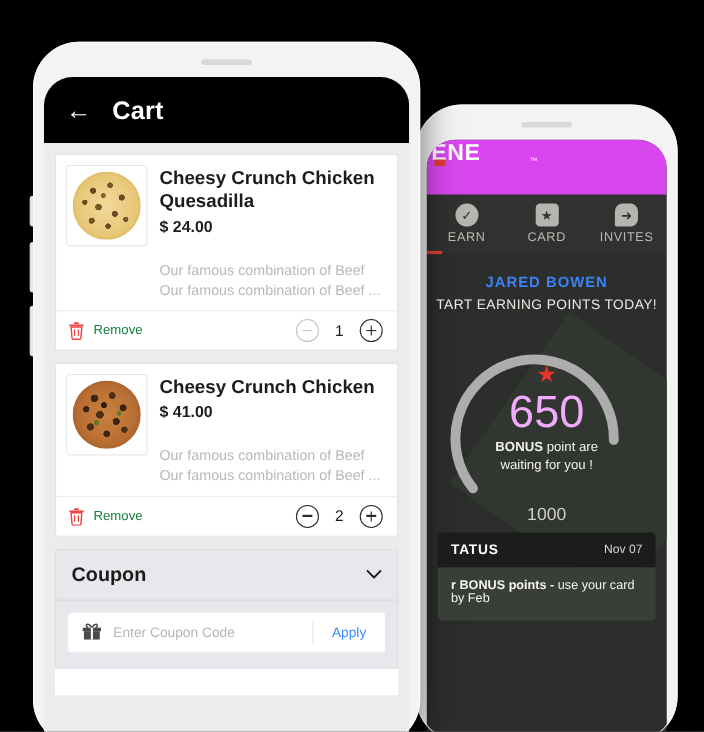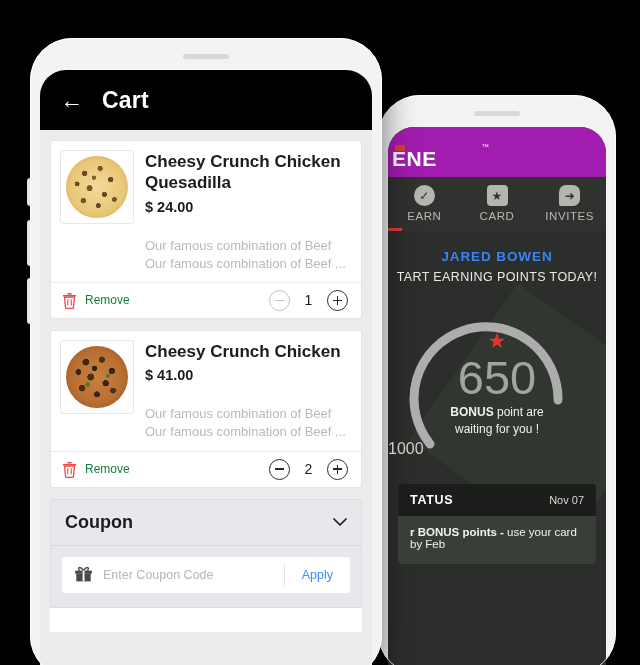--- a/index.html
+++ b/index.html
@@ -78,23 +78,23 @@
     overflow: hidden;
   }
 
   
   .screen-back {
     background: #2b2e2a;
     color: #ffffff;
   }
   .loyalty-logo-bar {
     height: 44px;
-    background: #a21caf;
-    display: flex;
-    align-items: flex-end;
+    background: #d946ef;
+    display: flex;
+    align-items: flex-start;
     padding: 0 0 6px 4px;
     position: relative;
     gap: 44px;
   }
   .logo-text {
     font-size: 21px;
     font-weight: bold;
     letter-spacing: 0.5px;
     color: #ffffff;
   }
@@ -191,36 +191,37 @@
   }
   .gauge-svg { position: absolute; left: 50%; top: 0; transform: translateX(-50%); }
   .gauge-center {
     position: absolute;
     left: 0; right: 0;
     top: 38px;
     text-align: center;
   }
   .gauge-star { color: #e8342a; font-size: 21px; line-height: 1; }
   .gauge-value {
-    font-size: 47px;
-    color: #a3a3a3;
+    font-size: 41px;
+    color: #f0abfc;
     line-height: 1.05;
     margin-top: 2px;
   }
   .gauge-caption {
     font-size: 12px;
     color: #f0f0ee;
     line-height: 1.35;
     margin-top: 2px;
   }
   .gauge-caption b { font-weight: bold; }
   .gauge-max {
     position: absolute;
     left: 0; right: 0;
-    top: 148px;
+    top: 168px;
+    text-align: center;
     font-size: 16px;
     color: #cfcfcb;
   }
 
   .status-head {
     margin: 6px 10px 0 10px;
     background: #1b1d1a;
     border-radius: 4px 4px 0 0;
     padding: 9px 12px;
     display: flex;

